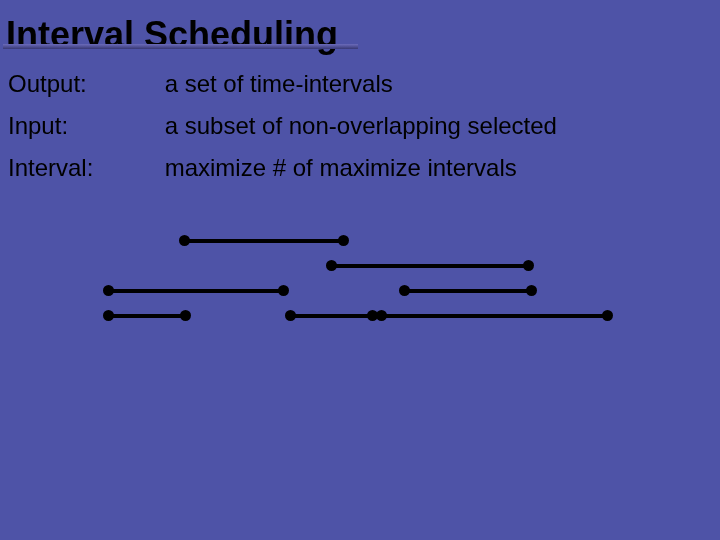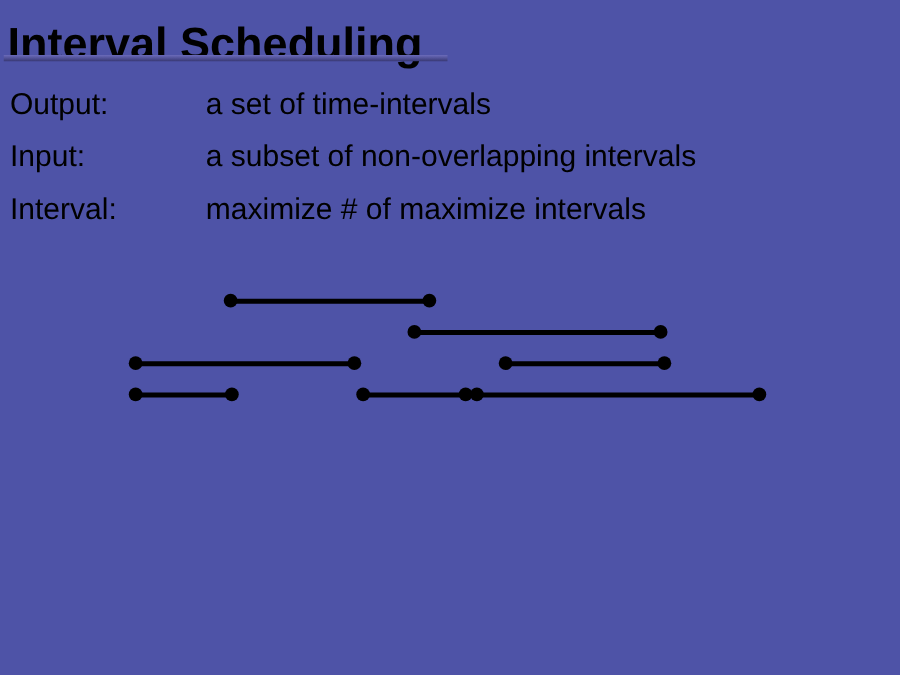--- a/index.html
+++ b/index.html
@@ -66,21 +66,21 @@
 <div class="slide">
   <div class="title">Interval Scheduling</div>
   <div class="underline"></div>
 
   <div class="row" style="top:70px">
     <span class="label">Output:</span>
     <span class="value">a set of time-intervals</span>
   </div>
   <div class="row" style="top:112px">
     <span class="label">Input:</span>
-    <span class="value">a subset of non-overlapping intervals</span>
+    <span class="value">a subset of non-overlapping selected</span>
   </div>
   <div class="row" style="top:154px">
     <span class="label">Interval:</span>
     <span class="value">maximize # of maximize intervals</span>
   </div>
 
   <div class="intervals" id="intervals">
       <div class="seg" style="left: 184px; width: 160px; top: 14px;"></div>
       <div class="seg" style="left: 331px; width: 198px; top: 39px;"></div>
       <div class="seg" style="left: 108px; width: 176px; top: 64px;"></div>

